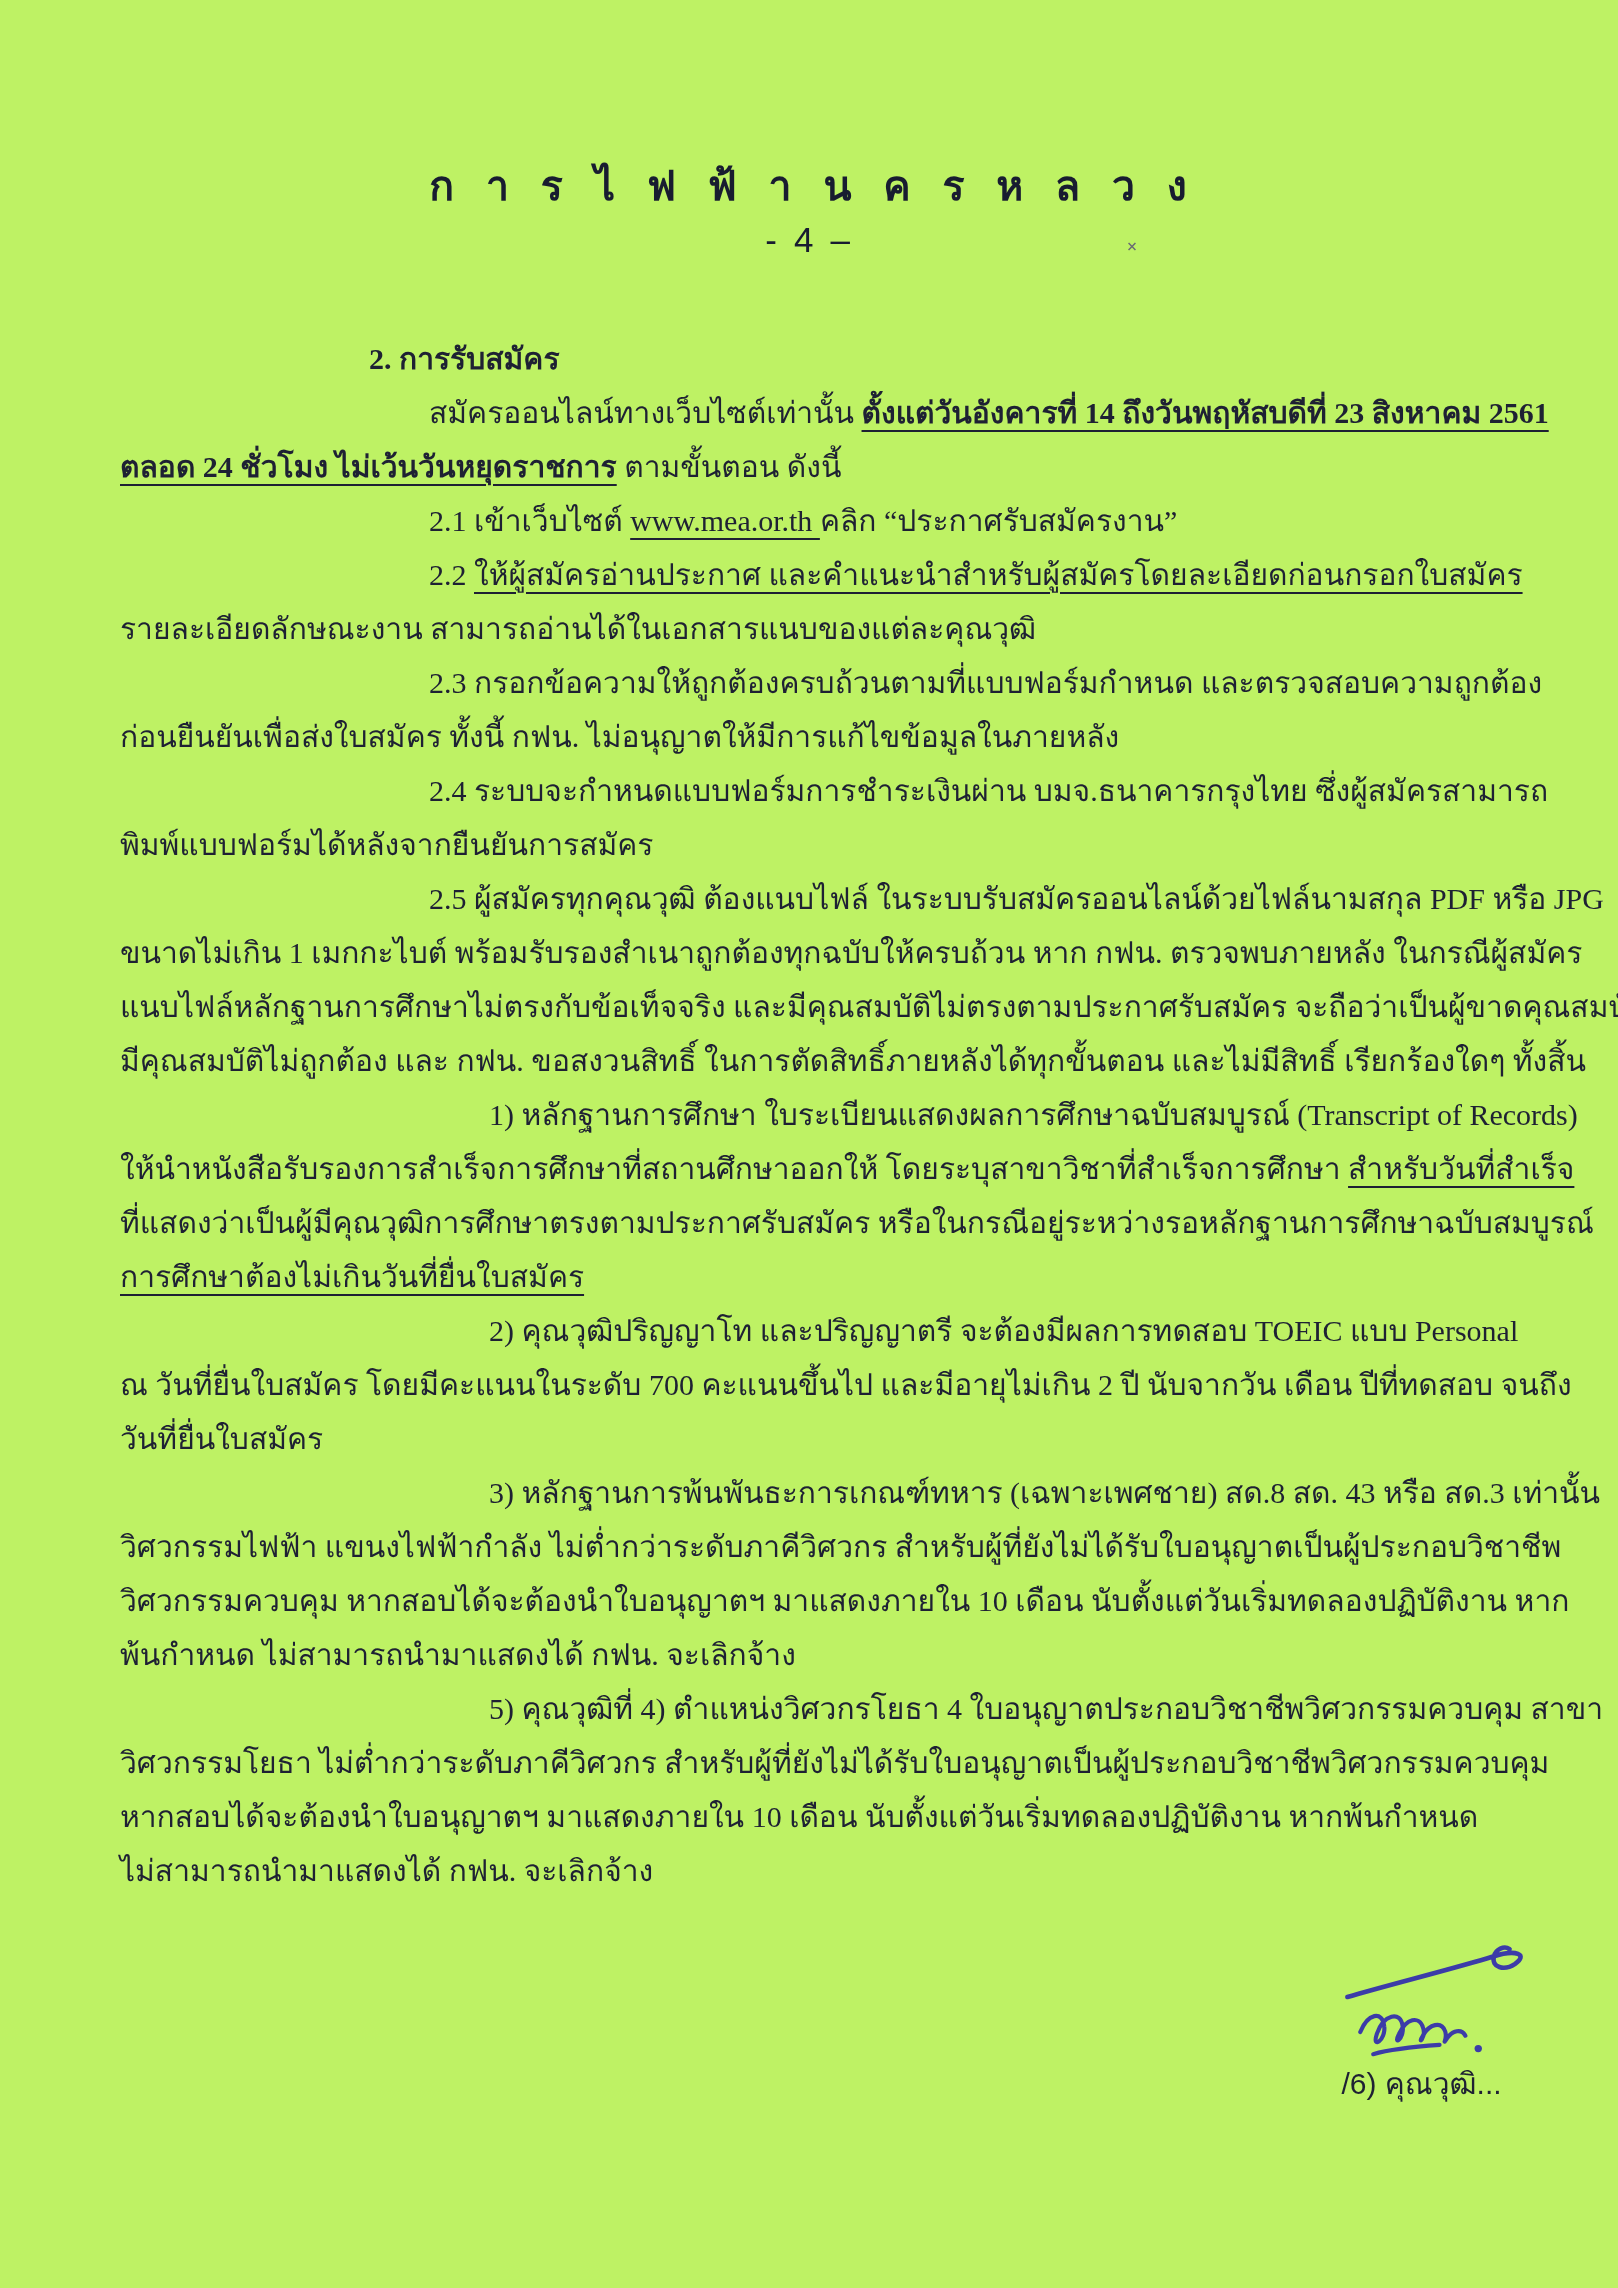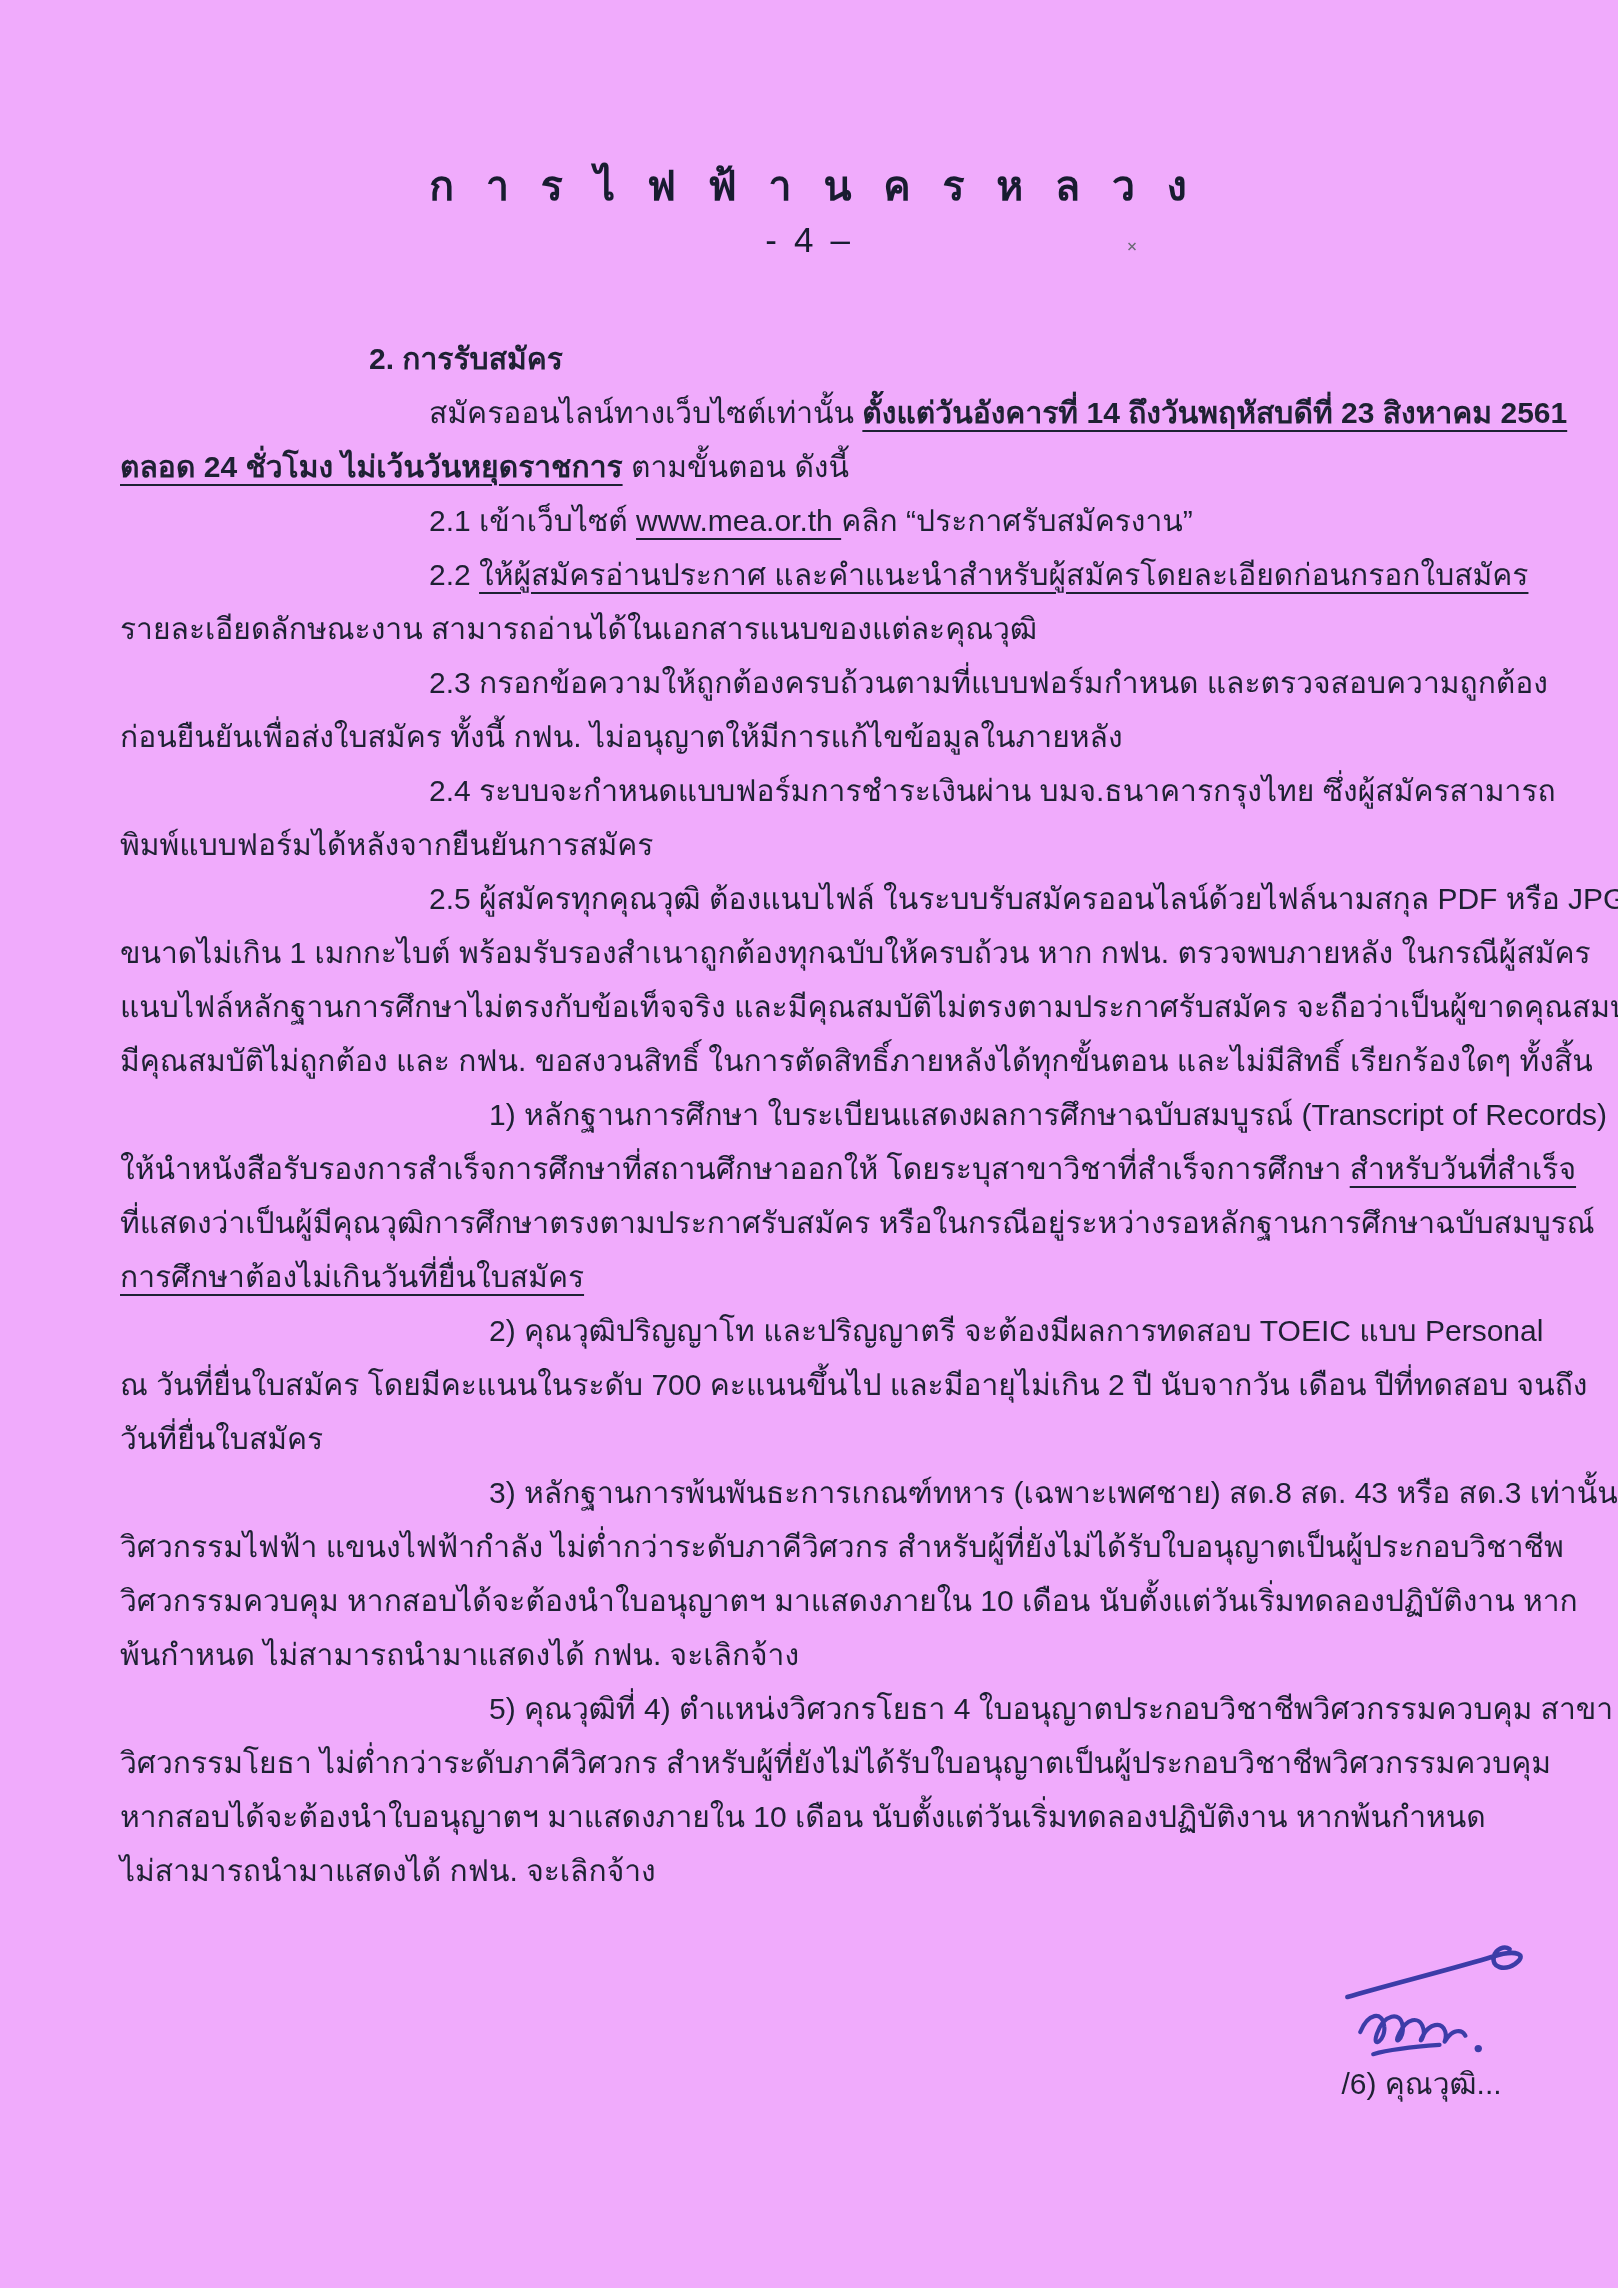--- a/index.html
+++ b/index.html
@@ -4,21 +4,21 @@
 <style>
   html, body {
     margin: 0;
     padding: 0;
     background: #ffffff;
   }
   .paper {
     position: relative;
     width: 1619px;
     height: 2289px;
-    background: #f0abfc;
+    background: #bef264;
     color: #1e2133;
     font-family: "Liberation Sans", sans-serif;
     overflow: hidden;
   }
   .doc-title {
     position: absolute;
     top: 153px;
     left: 0;
     width: 100%;
     text-align: center;
@@ -41,20 +41,21 @@
   .artifact {
     position: absolute;
     color: #6a6a74;
     font-size: 24px;
   }
   .content {
     position: absolute;
     top: 332px;
     left: 120px;
     right: 55px;
+    font-family: Liberation Serif, serif;
   }
   .line {
     height: 54px;
     line-height: 54px;
     font-size: 30px;
     white-space: nowrap;
   }
   .u {
     text-decoration: underline;
     text-underline-offset: 7.4px;

